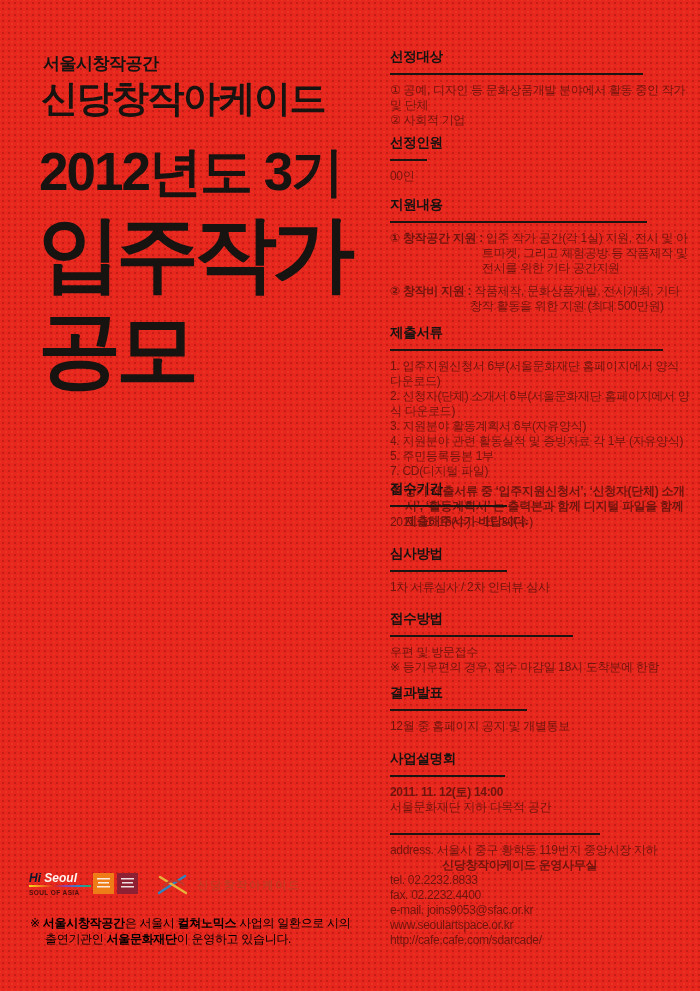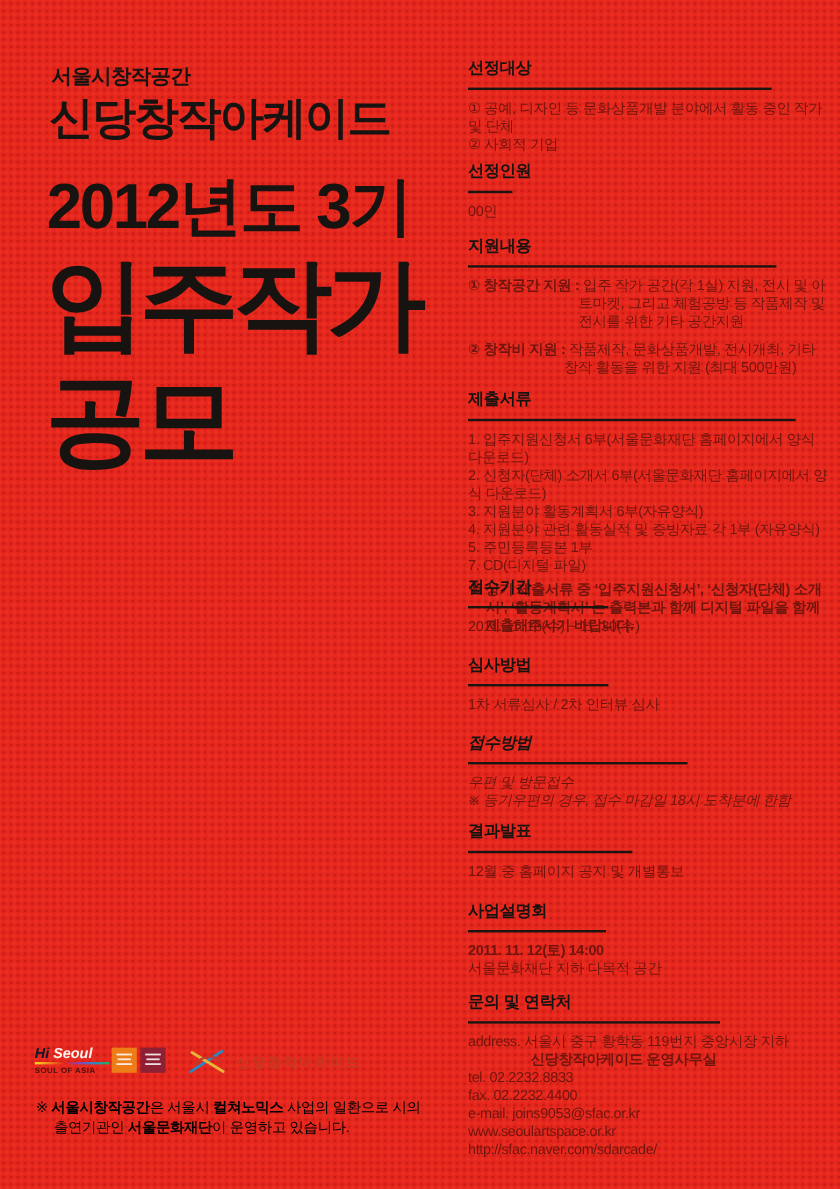--- a/index.html
+++ b/index.html
@@ -28,21 +28,21 @@
   .rule{height:2px;background:#1c1410;margin-top:7px;}
   .sec-body{margin-top:8px;font-size:12px;line-height:15px;color:#70150e;letter-spacing:-.3px;}
   .sec-body p{margin:0;}
 
   .sec-target{top:48px;}   .sec-target .rule{width:253px;}
   .sec-count{top:134px;}   .sec-count .rule{width:37px;}
   .sec-support{top:196px;} .sec-support .rule{width:257px;}
   .sec-documents{top:324px;} .sec-documents .rule{width:273px;}
   .sec-period{top:480px;}  .sec-period .rule{width:117px;}
   .sec-review{top:545px;}  .sec-review .rule{width:117px;}
-  .sec-method{top:610px;font-style:italic;}  .sec-method .rule{width:183px;}
+  .sec-method{top:610px;}  .sec-method .rule{width:183px;}
   .sec-results{top:684px;} .sec-results .rule{width:137px;}
   .sec-briefing{top:750px;}.sec-briefing .rule{width:115px;}
   .sec-contact{top:826px;} .sec-contact .rule{width:210px;}
 
   .hang-1{padding-left:92px;text-indent:-92px;margin-bottom:8px !important;}
   .hang-2{padding-left:80px;text-indent:-80px;}
   .item-label{font-weight:800;text-align:right;}
   .doc-note{font-weight:700;padding-left:15px;text-indent:-15px;margin-top:5px !important;}
   .bold-line{font-weight:800;}
   .contact-office{font-weight:800;padding-left:52px;}
@@ -160,30 +160,29 @@
   <div class="section sec-briefing">
     <h3 class="sec-title">사업설명회</h3>
     <div class="rule"></div>
     <div class="sec-body">
       <p class="bold-line">2011. 11. 12(토) 14:00</p>
       <p>서울문화재단 지하 다목적 공간</p>
     </div>
   </div>
 
   <div class="section sec-contact">
-    <h3 class="sec-title">문의 및 연락처</h3>
     <div class="rule"></div>
     <div class="sec-body">
       <p>address. 서울시 중구 황학동 119번지 중앙시장 지하</p>
       <p class="contact-office">신당창작아케이드 운영사무실</p>
       <p>tel. 02.2232.8833</p>
       <p>fax. 02.2232.4400</p>
       <p>e-mail. joins9053@sfac.or.kr</p>
       <p>www.seoulartspace.or.kr</p>
-      <p>http://sfac.naver.com/sdarcade/</p>
+      <p>http://cafe.cafe.com/sdarcade/</p>
     </div>
   </div>
 
 </div>
 
 <div class="logos">
   <div class="hiseoul">
     <div class="hs-script"><span class="hs-hi">Hi</span> <span class="hs-seoul">Seoul</span></div>
     <div class="hs-bar"></div>
     <div class="hs-sub">SOUL OF ASIA</div>

